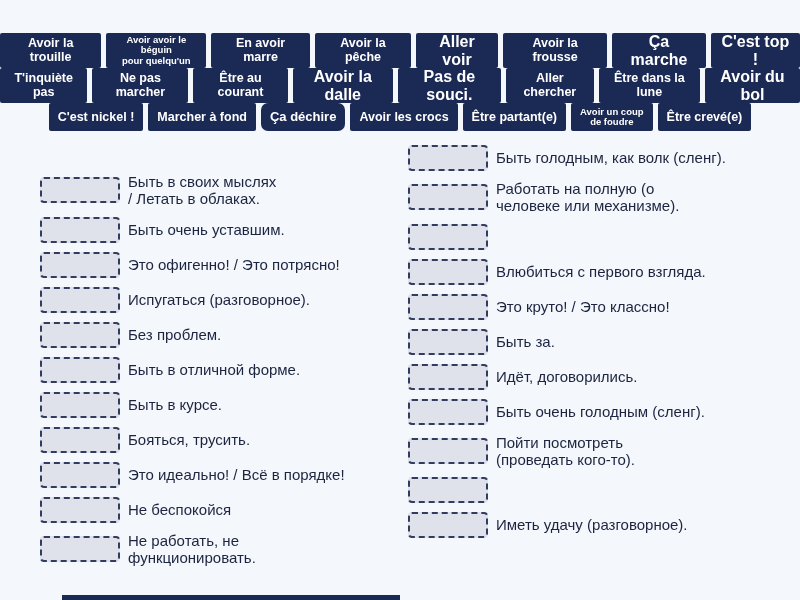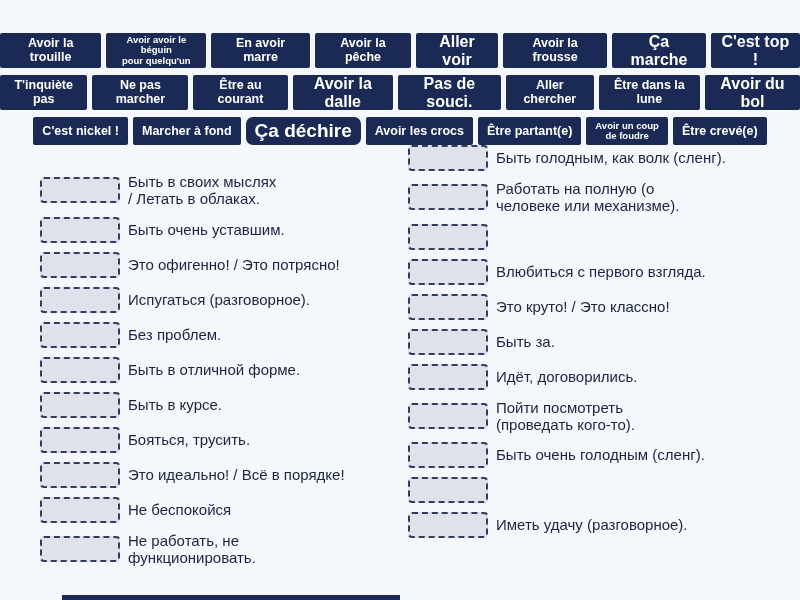--- a/index.html
+++ b/index.html
@@ -6,21 +6,20 @@
   html, body { width: 800px; height: 600px; overflow: hidden; }
   body {
     background: #f4f7fb;
     font-family: "Liberation Sans", sans-serif;
     position: relative;
   }
   .word-bank {
     padding-top: 33px;
     display: flex;
     flex-direction: column;
-    gap: 7px;
     align-items: center;
   }
   .bank-row {
     display: flex;
     gap: 5px;
     justify-content: center;
     align-items: stretch;
   }
   .tile {
     background: #1b2a55;
@@ -33,21 +32,21 @@
     padding: 0 9px;
     border-radius: 2px;
     font-weight: 700;
     white-space: pre-line;
     cursor: pointer;
     line-height: 1.1;
   }
   .tile.sm { font-size: 9.5px; max-width: 100px; }
   .tile.md { font-size: 12.5px; }
   .tile.lg { font-size: 16px; }
-  .tile.xl { font-size: 19px; border-radius: 7px; }
+  .tile.xl { font-size: 13px; border-radius: 7px; }
   .match-area {
     position: absolute;
     top: 145px;
     left: 0;
     width: 800px;
     display: flex;
   }
   .match-col { display: flex; flex-direction: column; }
   .col-left  { margin-left: 40px;  width: 330px; margin-top: 28px; }
   .col-right { margin-left: 38px;  width: 360px; }
@@ -192,29 +191,29 @@
       <div class="match-row">
         <div class="drop-zone"></div>
         <div class="def-text">Быть за.</div>
       </div>
       <div class="match-row">
         <div class="drop-zone"></div>
         <div class="def-text">Идёт, договорились.</div>
       </div>
       <div class="match-row">
         <div class="drop-zone"></div>
+        <div class="def-text">Быть очень голодным (сленг).</div>
+      </div>
+      <div class="match-row">
+        <div class="drop-zone"></div>
         <div class="def-text">Пойти посмотреть
 (проведать кого-то).</div>
       </div>
       <div class="match-row">
         <div class="drop-zone"></div>
-        <div class="def-text">Быть очень голодным (сленг).</div>
-      </div>
-      <div class="match-row">
-        <div class="drop-zone"></div>
       </div>
       <div class="match-row">
         <div class="drop-zone"></div>
         <div class="def-text">Иметь удачу (разговорное).</div>
       </div>
     </div>
 </div>
 
 <div class="timer-bar"></div>
 

